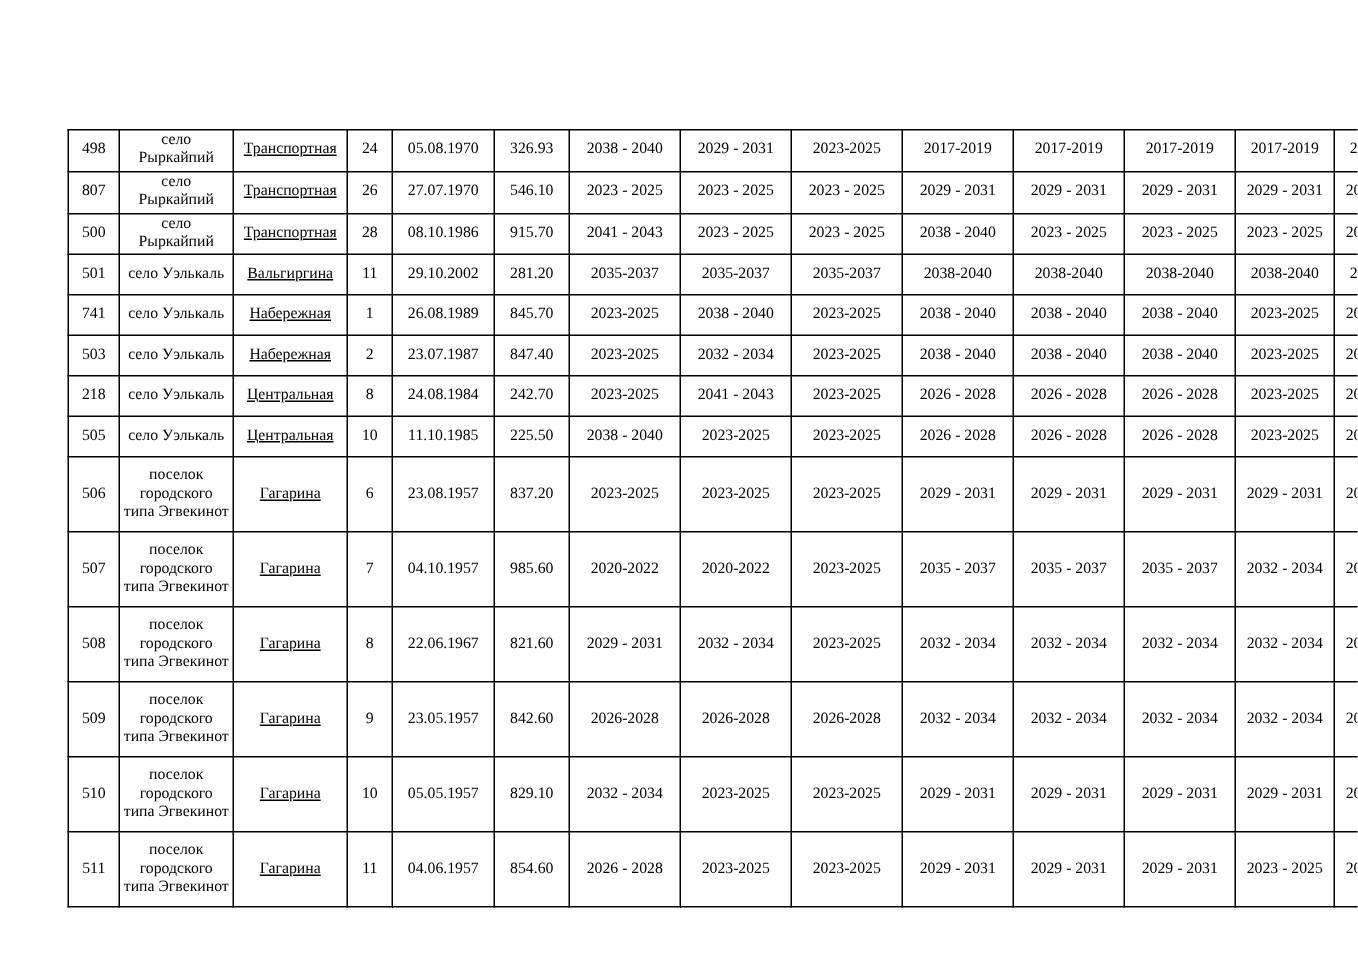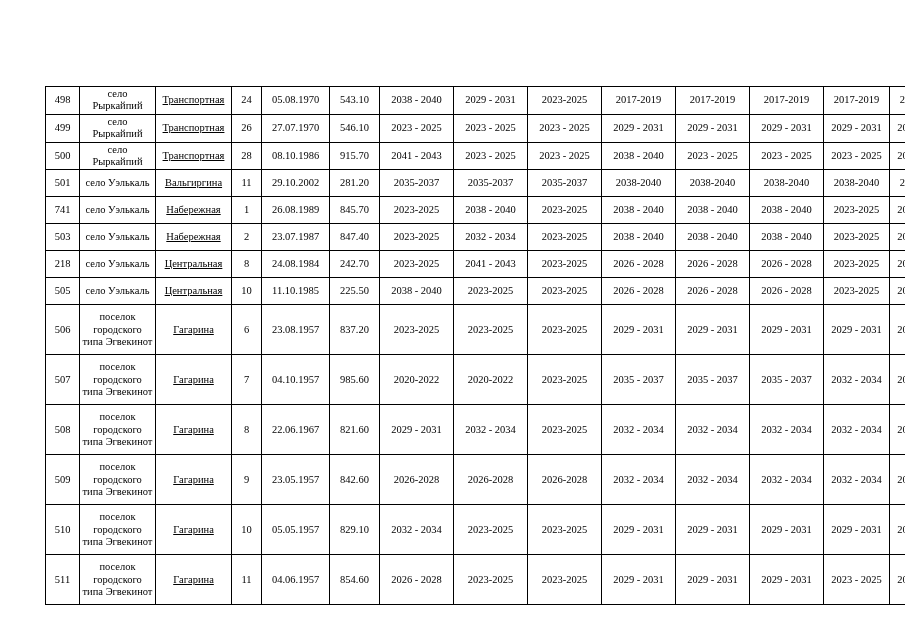--- a/index.html
+++ b/index.html
@@ -100,32 +100,32 @@
           <col class="c-y7">
           <col class="c-y8">
       </colgroup>
       <tbody id="table-body">
           <tr class="row-short">
             <td class="cell-id">498</td>
             <td class="cell-settle">село Рыркайпий</td>
             <td class="cell-street">Транспортная</td>
             <td class="cell-house">24</td>
             <td class="cell-date">05.08.1970</td>
-            <td class="cell-area">543.10</td>
-            <td class="cell-year">2038 - 2040</td>
-            <td class="cell-year">2029 - 2031</td>
-            <td class="cell-year">2023-2025</td>
-            <td class="cell-year">2017-2019</td>
-            <td class="cell-year">2017-2019</td>
-            <td class="cell-year">2017-2019</td>
-            <td class="cell-year">2017-2019</td>
-            <td class="cell-year">2017-2019</td>
-          </tr>
-          <tr class="row-short">
-            <td class="cell-id">499</td>
+            <td class="cell-area">326.93</td>
+            <td class="cell-year">2038 - 2040</td>
+            <td class="cell-year">2029 - 2031</td>
+            <td class="cell-year">2023-2025</td>
+            <td class="cell-year">2017-2019</td>
+            <td class="cell-year">2017-2019</td>
+            <td class="cell-year">2017-2019</td>
+            <td class="cell-year">2017-2019</td>
+            <td class="cell-year">2017-2019</td>
+          </tr>
+          <tr class="row-short">
+            <td class="cell-id">807</td>
             <td class="cell-settle">село Рыркайпий</td>
             <td class="cell-street">Транспортная</td>
             <td class="cell-house">26</td>
             <td class="cell-date">27.07.1970</td>
             <td class="cell-area">546.10</td>
             <td class="cell-year">2023 - 2025</td>
             <td class="cell-year">2023 - 2025</td>
             <td class="cell-year">2023 - 2025</td>
             <td class="cell-year">2029 - 2031</td>
             <td class="cell-year">2029 - 2031</td>

